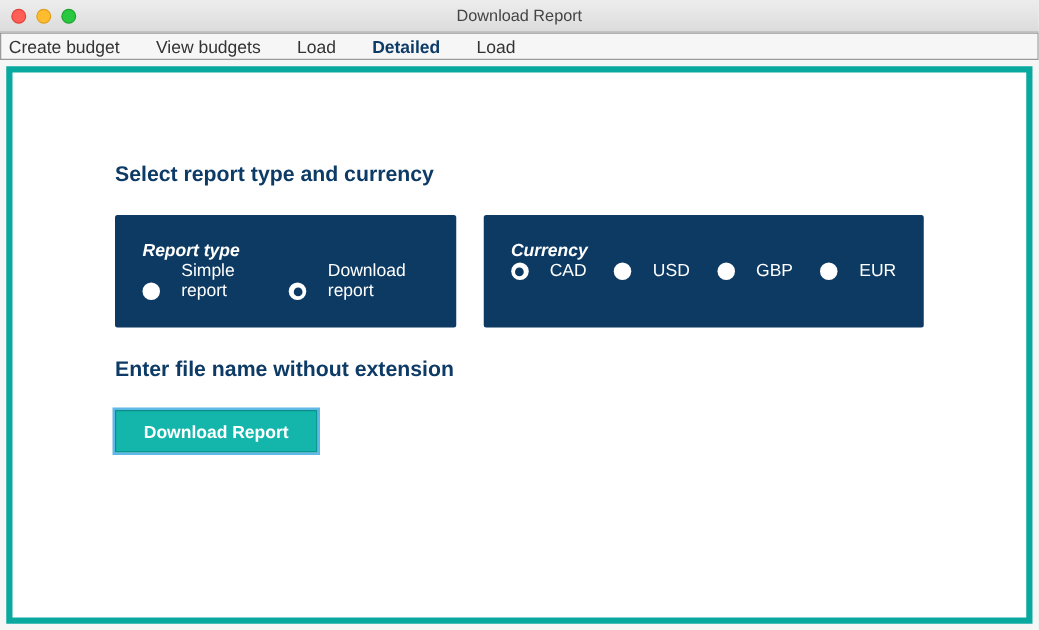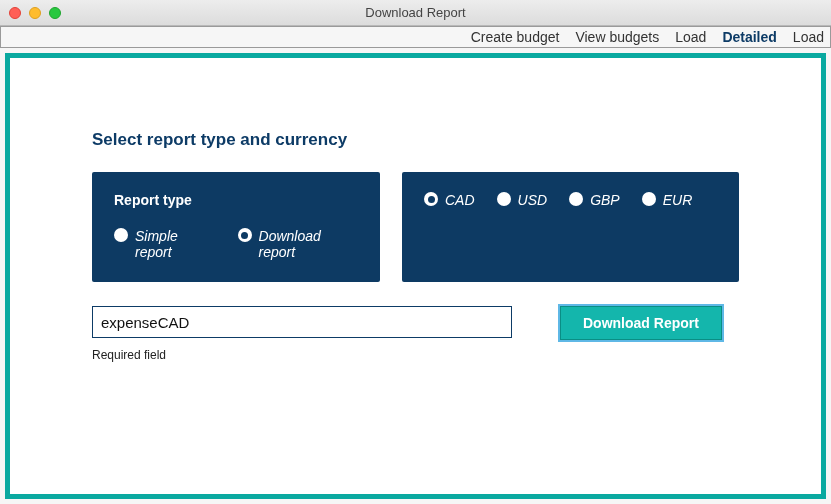--- a/index.html
+++ b/index.html
@@ -21,25 +21,24 @@
   .tl.yellow { background: #febc2e; border: 0.5px solid #dea020; }
   .tl.green { background: #28c840; border: 0.5px solid #1fa52e; }
   .title-text { flex: 1; text-align: center; font-size: 13px; color: #444; }
   
   .menubar {
     background: #f6f6f6;
     border: 1px solid #9a9a9a;
     height: 22px;
     display: flex;
     align-items: center;
-    gap: 16px;
+    gap: 29px;
     padding: 0 6px;
     font-size: 14px;
     color: #333;
-    justify-content: flex-end;
   }
   .menubar .menu-item { cursor: default; }
   .menubar .menu-item.active { color: #0d3b66; font-weight: bold; }
   
   .content-outer {
     flex: 1;
     padding: 5px;
     background: #f6f6f6;
   }
   .content-frame {
@@ -66,23 +65,23 @@
     margin-bottom: 24px;
   }
   .panel {
     background: #0d3a63;
     color: #fff;
     padding: 20px 22px 22px 22px;
     border-radius: 2px;
   }
   .panel-rt { width: 288px; }
   .panel-cur { flex: 1; }
-  .panel-title { font-size: 14px; font-weight: bold; margin-bottom: 20px; }
+  .panel-title { font-size: 14px; font-weight: bold; margin-bottom: 0; font-style: italic; }
   .radio-row { display: flex; gap: 22px; align-items: center; }
-  .radio-item { display: flex; align-items: flex-start; gap: 7px; font-size: 14px; font-style: italic; }
+  .radio-item { display: flex; align-items: flex-end; gap: 17px; font-size: 14px; }
   .radio-outer {
     width: 14px; height: 14px; border-radius: 50%;
     background: #fff; display: flex; align-items: center; justify-content: center;
     flex-shrink: 0;
   }
   .radio-inner {
     width: 7px; height: 7px; border-radius: 50%; background: #0d3a63;
     display: none;
   }
   .radio-item.selected .radio-inner { display: block; }
@@ -158,20 +157,21 @@
               <div class="radio-item selected">
                 <span class="radio-outer">
                     <span class="radio-inner"></span>
                   </span>
                 <span>Download report</span>
               </div>
             </div>
           </div>
 
           <div class="panel panel-cur">
+            <div class="panel-title">Currency</div>
             <div class="radio-row">
               <div class="radio-item selected">
                 <span class="radio-outer">
                     <span class="radio-inner"></span>
                   </span>
                 <span>CAD</span>
               </div>
               <div class="radio-item">
                 <span class="radio-outer"></span>
                 <span>USD</span>
@@ -182,26 +182,23 @@
               </div>
               <div class="radio-item">
                 <span class="radio-outer"></span>
                 <span>EUR</span>
               </div>
             </div>
           </div>
 
         </div>
 
+        <div class="section-heading">Enter file name without extension</div>
 
         <div class="file-row">
-          <div class="file-col">
-            <input type="text" class="file-input" value="expenseCAD" style="">
-            <div class="helper-text">Required field</div>
-          </div>
           <div class="download-btn-wrap">
             <button class="download-btn">Download Report</button>
           </div>
         </div>
 
       </div>
     </div>
   </div>
 
 </div>

